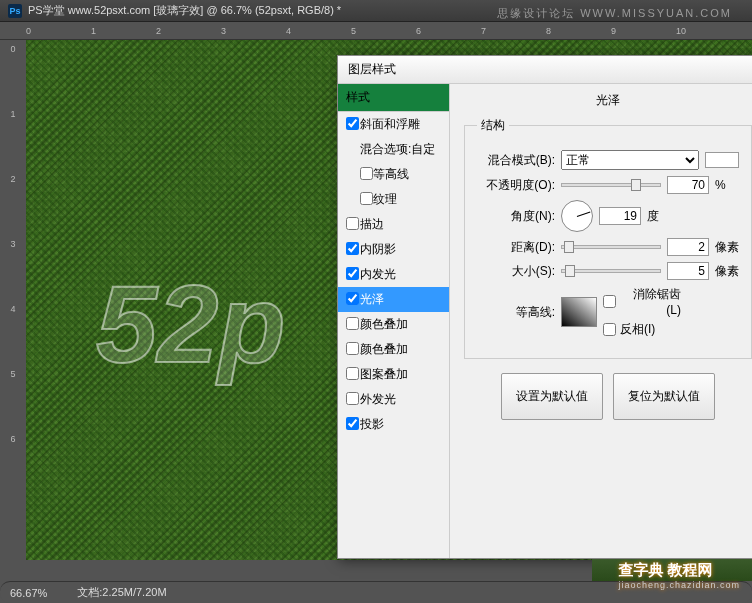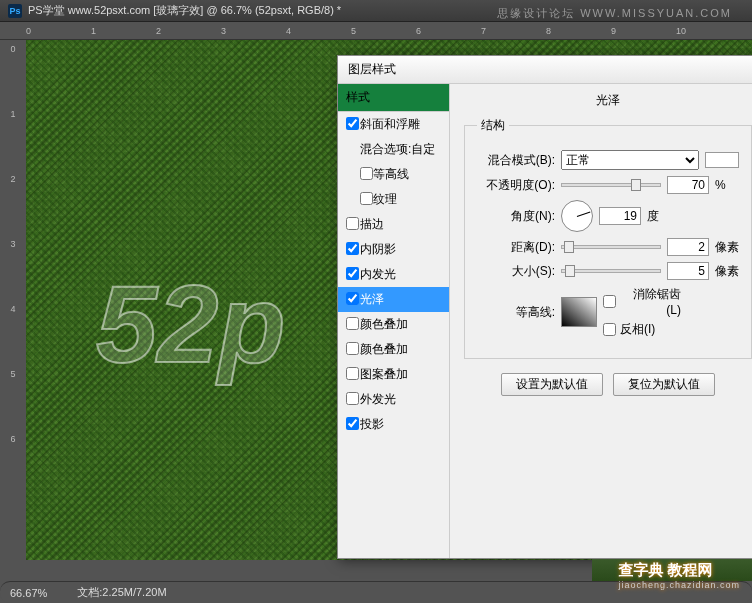--- a/index.html
+++ b/index.html
@@ -37,21 +37,21 @@
 .slider { flex: 1; height: 4px; background: #ddd; border: 1px solid #aaa; position: relative; }
 .slider .thumb { position: absolute; top: -5px; width: 10px; height: 12px; background: #eee; border: 1px solid #888; }
 .numbox { width: 42px; height: 18px; border: 1px solid #999; text-align: right; padding: 8px 3px; font-size: 12px; }
 .unit { width: 24px; }
 .angle-dial { width: 32px; height: 32px; border: 1px solid #888; border-radius: 50%; position: relative; background: #fff; }
 .angle-dial::after { content:""; position:absolute; left:50%; top:50%; width:14px; height:1px; background:#000; transform-origin:left; transform:rotate(-19deg); }
 .contour { width: 36px; height: 30px; border: 1px solid #888; background: linear-gradient(to top right,#000,#fff); display: inline-block; }
 .chk-col { display: flex; flex-direction: column; gap: 4px; justify-content: center; }
 .chk-col label { display: flex; align-items: center; gap: 4px; }
 .btn-row { display: flex; gap: 10px; margin-top: 14px; justify-content: center; }
-button { font-size: 12px; padding: 2px 14px; background: linear-gradient(#fdfdfd,#e5e5e5); border: 1px solid #999; border-radius: 2px; cursor: pointer; }
+button { font-size: 12px; padding: 14px 14px; background: linear-gradient(#fdfdfd,#e5e5e5); border: 1px solid #999; border-radius: 2px; cursor: pointer; }
 .statusbar { position: absolute; left: 0; bottom: 0; width: 100%; height: 22px; background: #535353; color: #ddd; font-size: 11px; display: flex; align-items: center; padding: 0 10px; gap: 30px; border-top: 1px solid #333; border-radius: 10px; }
 .watermark-br { position: absolute; right: 12px; bottom: 13px; font-size: 15px; color: #fff; font-weight: bold; text-shadow: 0 0 4px #f80; }
 .watermark-br small { display:block; font-size:9px; color:#ccc; font-weight:normal; letter-spacing:1px; }
 .side-slivers { position:absolute; right:0; top:559px; width:160px; height:22px; background:linear-gradient(#3a5a2a,#2a4a1a); }
 </style>
 </head>
 <body>
 
 <div class="titlebar">
   <span class="ps-icon">Ps</span>

